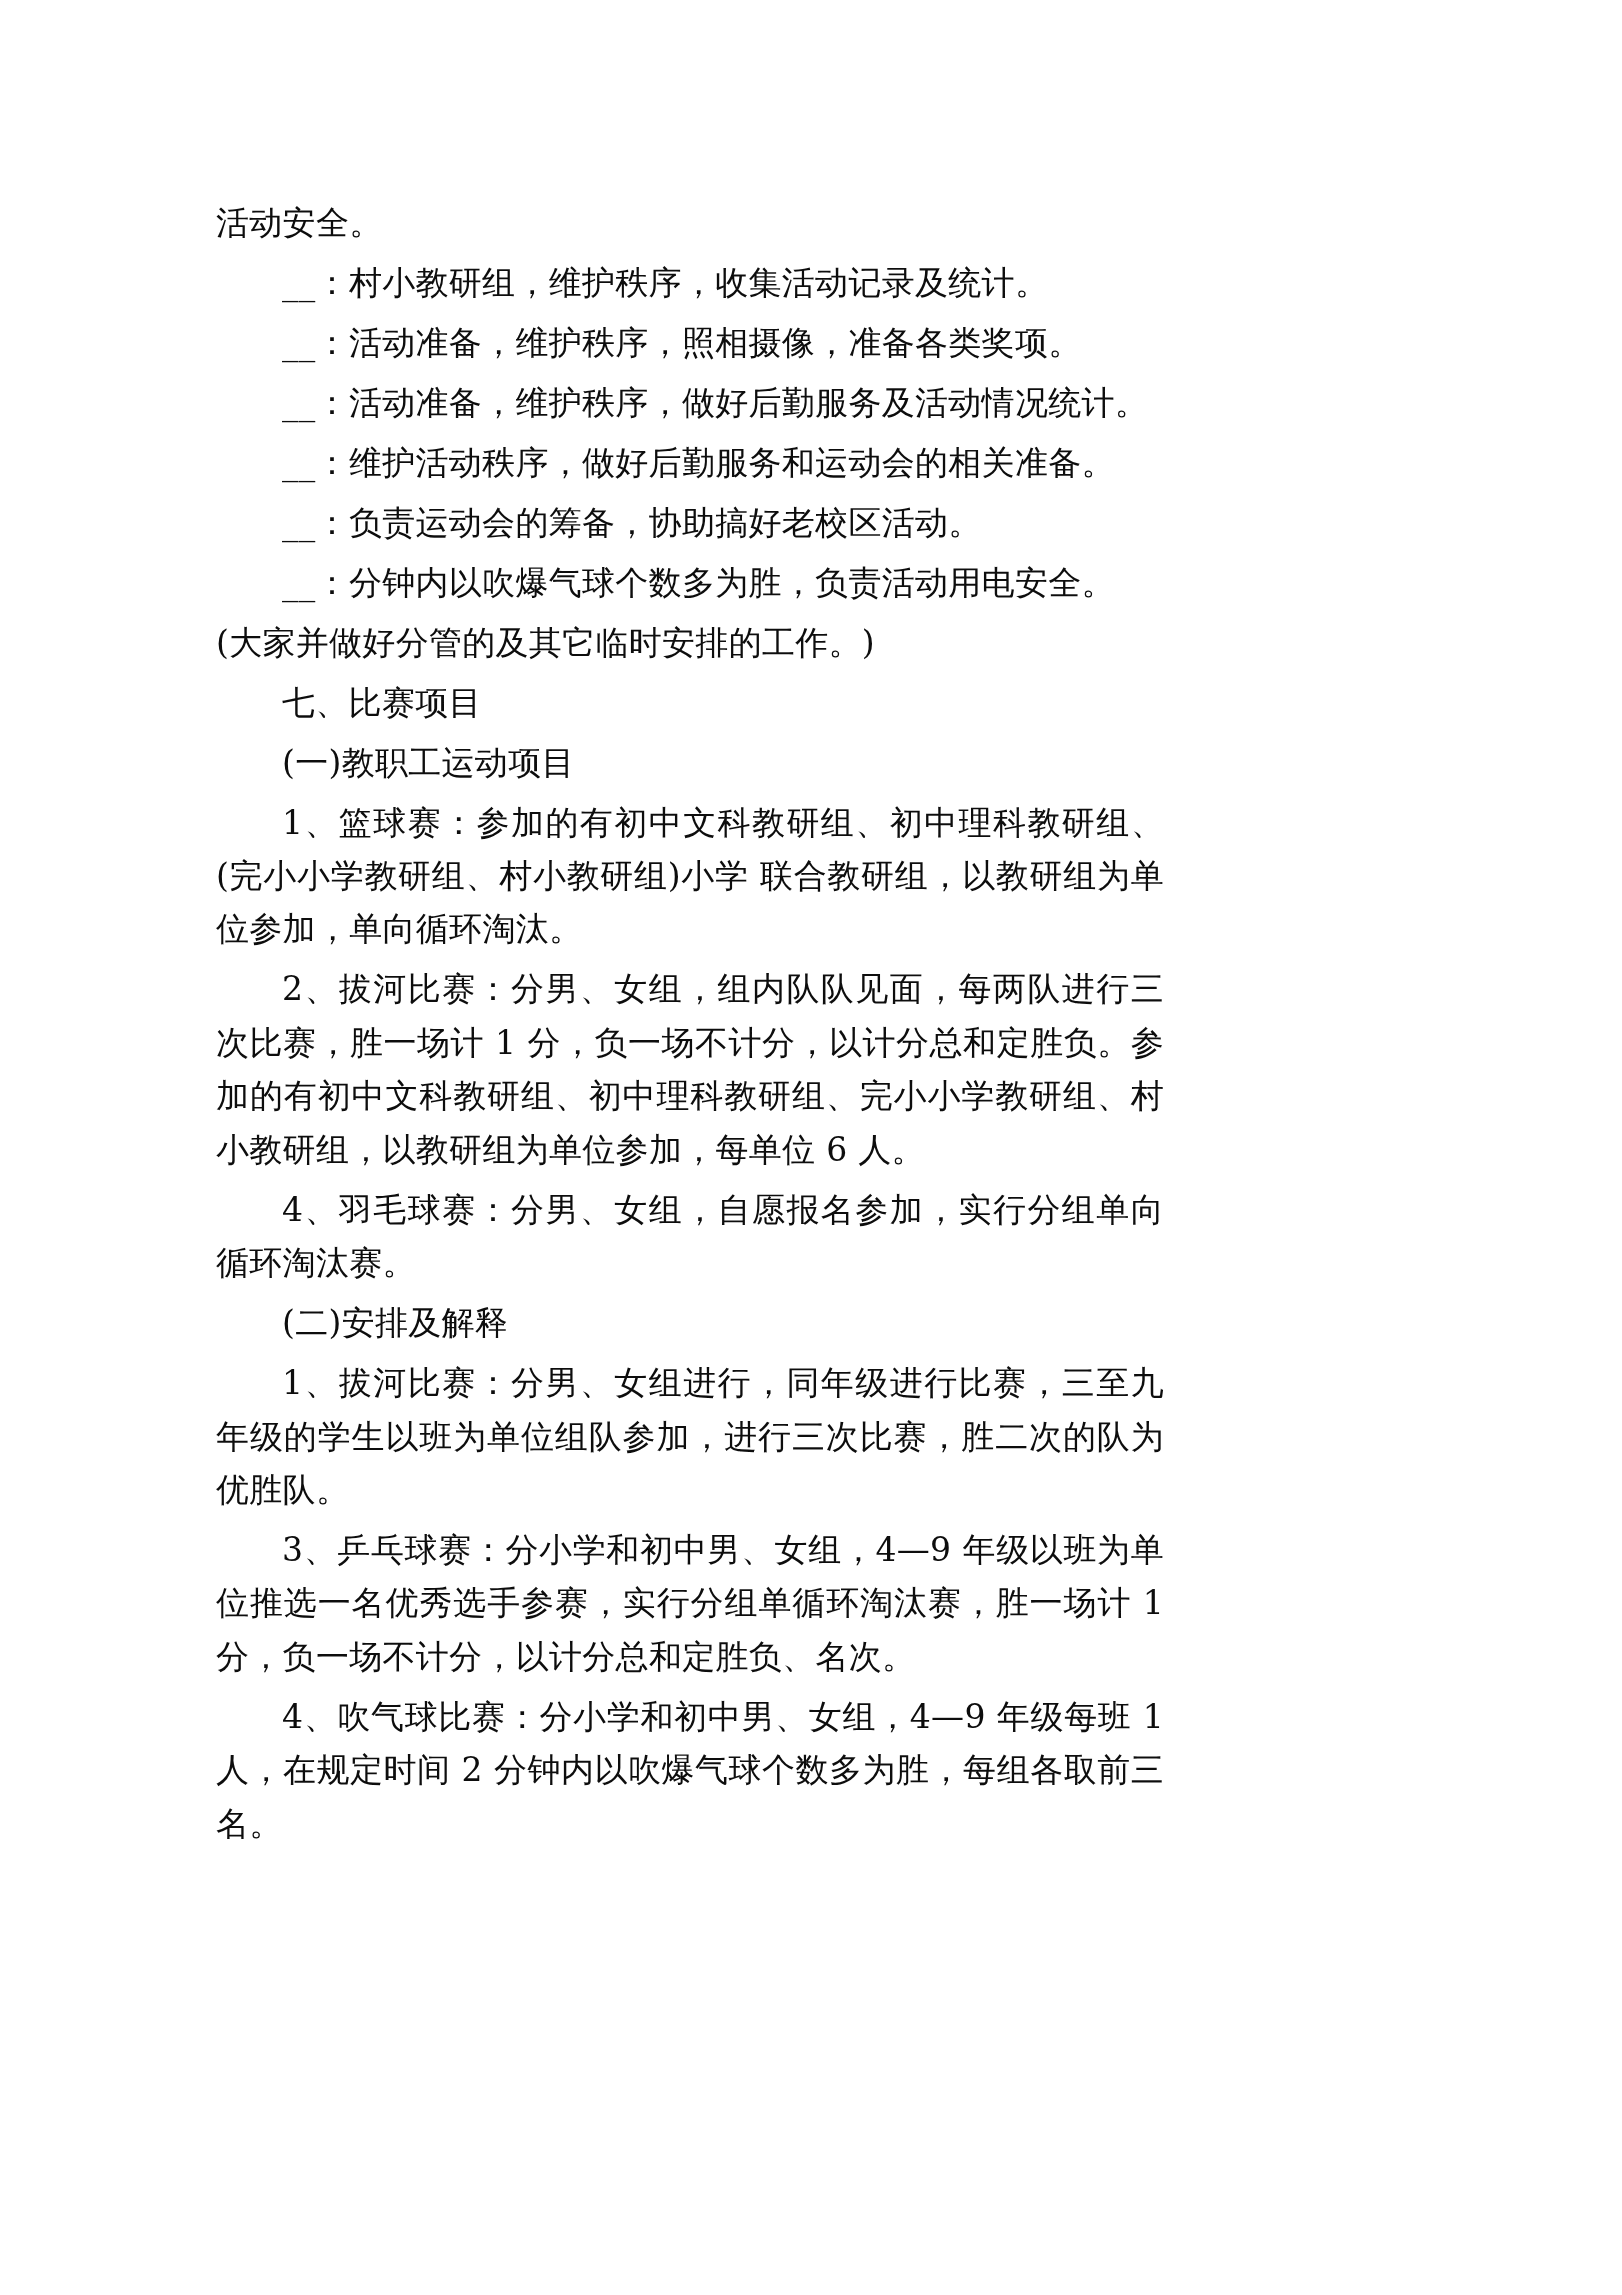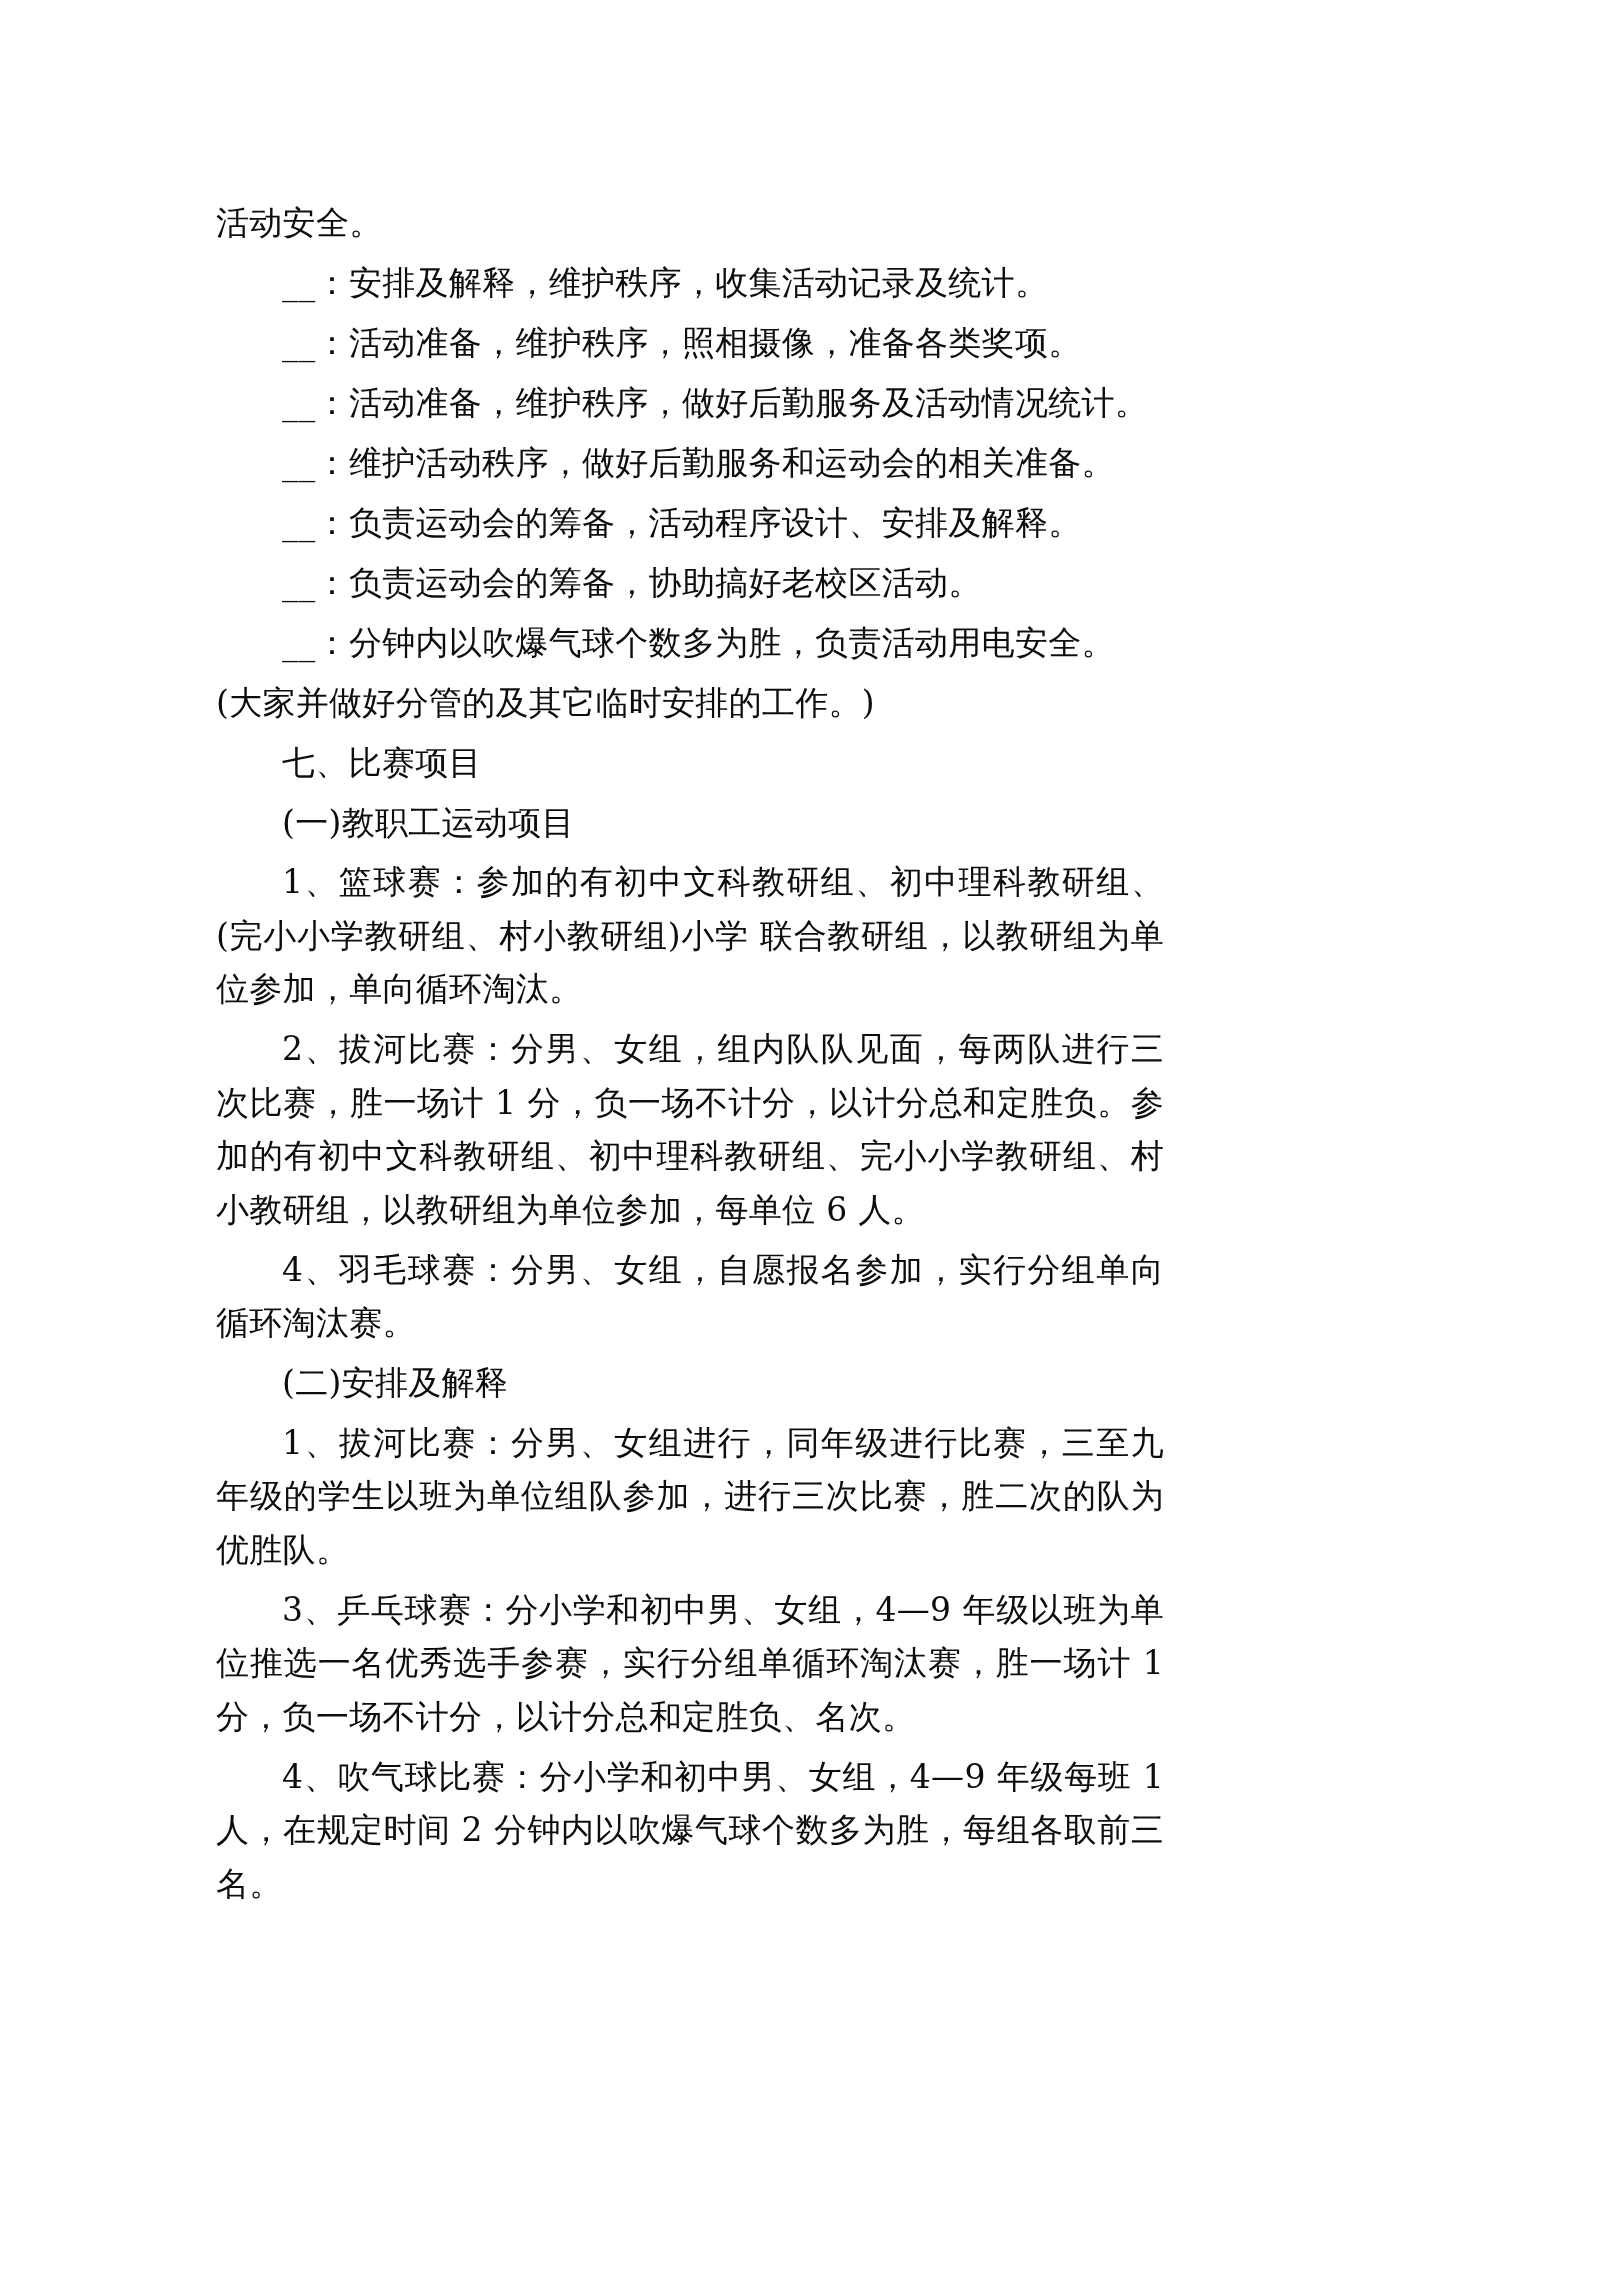--- a/index.html
+++ b/index.html
@@ -39,25 +39,24 @@
   p.noindent {
     text-indent: 0;
   }
 </style>
 </head>
 <body>
 
 <div class="page">
   <div class="doc">
     <p class="noindent">活动安全。</p>
-    <p class="indent">__：安排及解释，维护秩序，收集活动记录及统计。</p>
+    <p class="indent">__：村小教研组，维护秩序，收集活动记录及统计。</p>
     <p class="indent">__：活动准备，维护秩序，照相摄像，准备各类奖项。</p>
     <p class="indent">__：活动准备，维护秩序，做好后勤服务及活动情况统计。</p>
     <p class="indent">__：维护活动秩序，做好后勤服务和运动会的相关准备。</p>
-    <p class="indent">__：负责运动会的筹备，活动程序设计、安排及解释。</p>
     <p class="indent">__：负责运动会的筹备，协助搞好老校区活动。</p>
     <p class="indent">__：分钟内以吹爆气球个数多为胜，负责活动用电安全。</p>
     <p class="noindent">(大家并做好分管的及其它临时安排的工作。)</p>
     <p class="indent">七、比赛项目</p>
     <p class="indent">(一)教职工运动项目</p>
     <p class="indent">1、篮球赛：参加的有初中文科教研组、初中理科教研组、(完小小学教研组、村小教研组)小学 联合教研组，以教研组为单位参加，单向循环淘汰。</p>
     <p class="indent">2、拔河比赛：分男、女组，组内队队见面，每两队进行三次比赛，胜一场计 1 分，负一场不计分，以计分总和定胜负。参加的有初中文科教研组、初中理科教研组、完小小学教研组、村小教研组，以教研组为单位参加，每单位 6 人。</p>
     <p class="indent">4、羽毛球赛：分男、女组，自愿报名参加，实行分组单向循环淘汰赛。</p>
     <p class="indent">(二)安排及解释</p>
     <p class="indent">1、拔河比赛：分男、女组进行，同年级进行比赛，三至九年级的学生以班为单位组队参加，进行三次比赛，胜二次的队为优胜队。</p>

